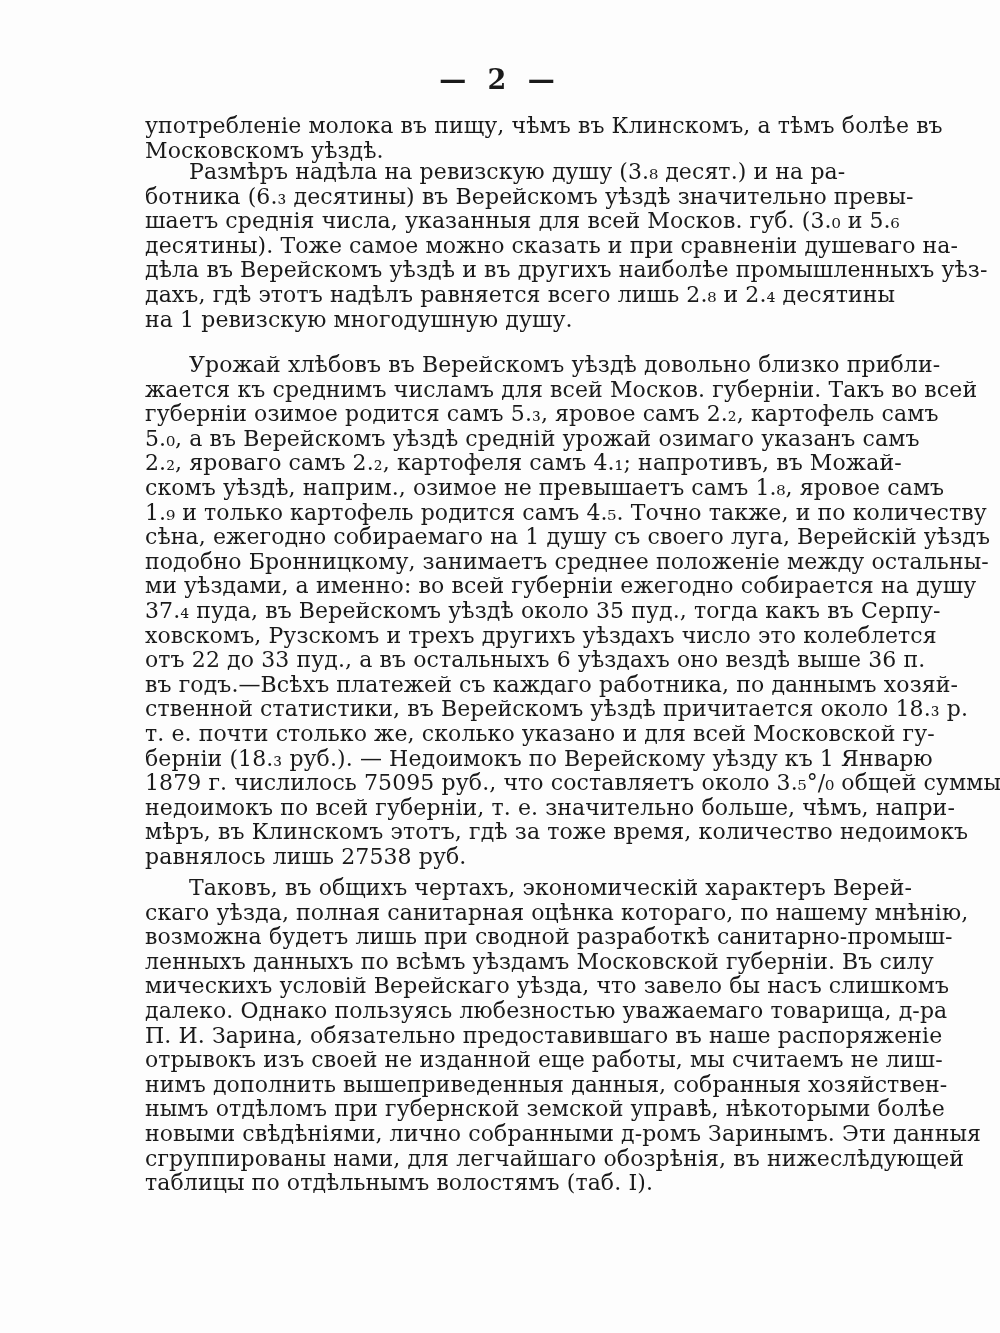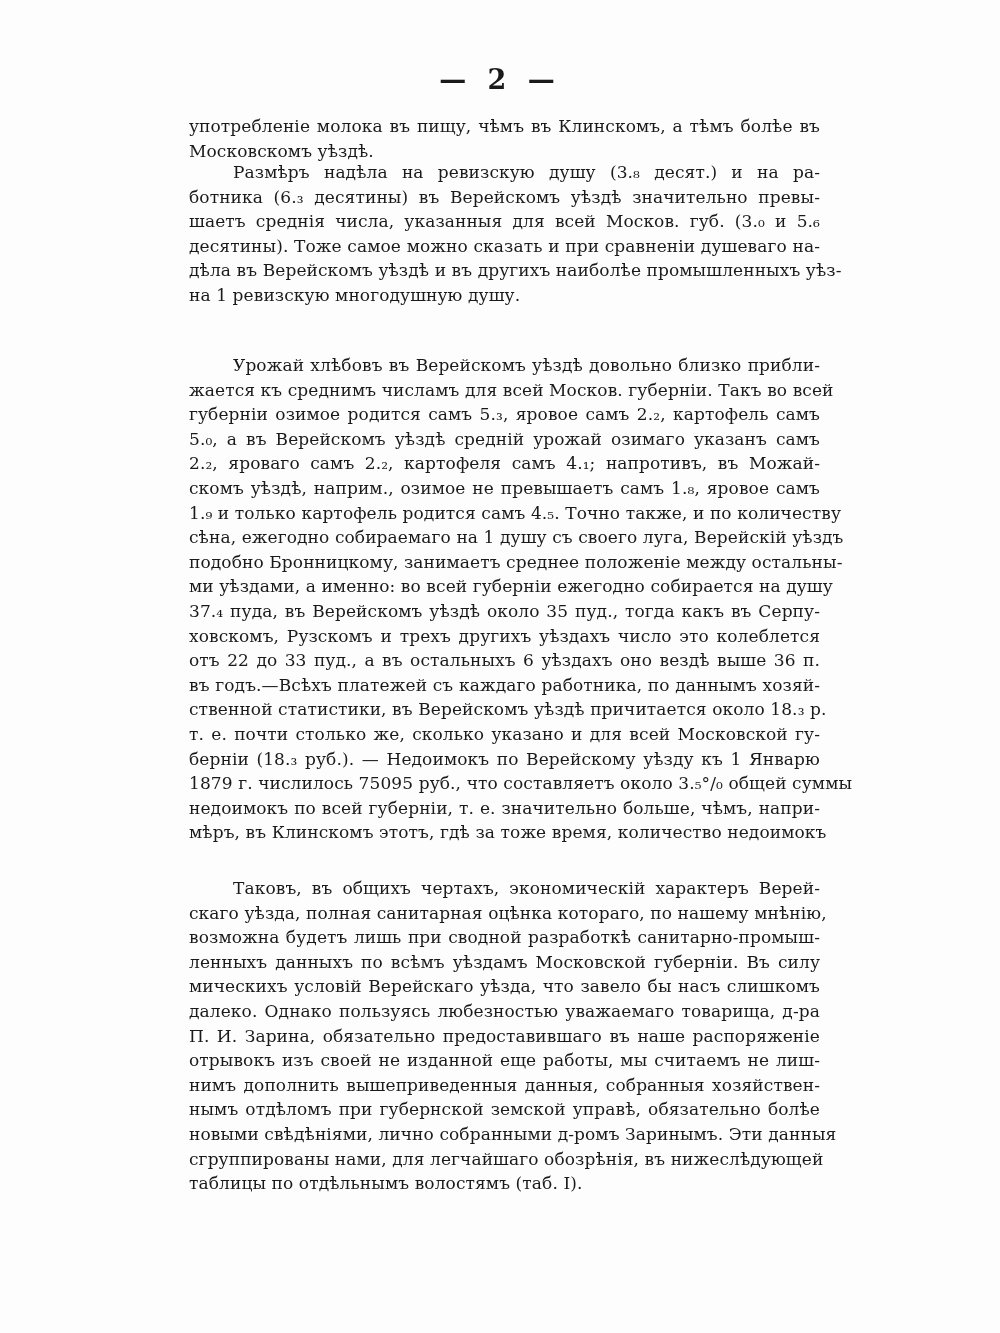--- a/index.html
+++ b/index.html
@@ -11,24 +11,23 @@
     color: #1a1a1a;
   }
   .page-number {
     position: absolute; top: 64px; left: 0; width: 1000px; text-align: center;
     font-size: 27px; font-weight: bold; letter-spacing: 6px;
   }
   .text-block {
     position: absolute; left: 145px; width: 675px;
   }
   .line {
-    height: 24.6px; line-height: 24.6px; font-size: 17px;
+    height: 24.6px; line-height: 24.6px; font-size: 22px;
     white-space: nowrap; text-align: justify; text-align-last: justify;
     letter-spacing: 0.1px;
-    margin-left: 44px;
   }
   .line.last { text-align-last: left; }
   .line.indent { padding-left: 44px; }
 </style>
 </head>
 <body>
 
 <div class="page">
   <div class="page-number">— 2 —</div>
 
@@ -36,20 +35,21 @@
     <div class="line">употребленіе молока въ пищу, чѣмъ въ Клинскомъ, а тѣмъ болѣе въ</div>
     <div class="line last">Московскомъ уѣздѣ.</div>
   </div>
 
   <div class="text-block" style="top:160px;">
     <div class="line indent">Размѣръ надѣла на ревизскую душу (3.₈ десят.) и на ра-</div>
     <div class="line">ботника (6.₃ десятины) въ Верейскомъ уѣздѣ значительно превы-</div>
     <div class="line">шаетъ среднія числа, указанныя для всей Москов. губ. (3.₀ и 5.₆</div>
     <div class="line">десятины). Тоже самое можно сказать и при сравненіи душеваго на-</div>
     <div class="line">дѣла въ Верейскомъ уѣздѣ и въ другихъ наиболѣе промышленныхъ уѣз-</div>
+    <div class="line">дахъ, гдѣ этотъ надѣлъ равняется всего лишь 2.₈ и 2.₄ десятины</div>
     <div class="line last">на 1 ревизскую многодушную душу.</div>
   </div>
 
   <div class="text-block" style="top:353px;">
     <div class="line indent">Урожай хлѣбовъ въ Верейскомъ уѣздѣ довольно близко прибли-</div>
     <div class="line">жается къ среднимъ числамъ для всей Москов. губерніи. Такъ во всей</div>
     <div class="line">губерніи озимое родится самъ 5.₃, яровое самъ 2.₂, картофель самъ</div>
     <div class="line">5.₀, а въ Верейскомъ уѣздѣ средній урожай озимаго указанъ самъ</div>
     <div class="line">2.₂, яроваго самъ 2.₂, картофеля самъ 4.₁; напротивъ, въ Можай-</div>
     <div class="line">скомъ уѣздѣ, наприм., озимое не превышаетъ самъ 1.₈, яровое самъ</div>
@@ -60,30 +60,31 @@
     <div class="line">37.₄ пуда, въ Верейскомъ уѣздѣ около 35 пуд., тогда какъ въ Серпу-</div>
     <div class="line">ховскомъ, Рузскомъ и трехъ другихъ уѣздахъ число это колеблется</div>
     <div class="line">отъ 22 до 33 пуд., а въ остальныхъ 6 уѣздахъ оно вездѣ выше 36 п.</div>
     <div class="line">въ годъ.—Всѣхъ платежей съ каждаго работника, по даннымъ хозяй-</div>
     <div class="line">ственной статистики, въ Верейскомъ уѣздѣ причитается около 18.₃ р.</div>
     <div class="line">т. е. почти столько же, сколько указано и для всей Московской гу-</div>
     <div class="line">берніи (18.₃ руб.). — Недоимокъ по Верейскому уѣзду къ 1 Январю</div>
     <div class="line">1879 г. числилось 75095 руб., что составляетъ около 3.₅°/₀ общей суммы</div>
     <div class="line">недоимокъ по всей губерніи, т. е. значительно больше, чѣмъ, напри-</div>
     <div class="line">мѣръ, въ Клинскомъ этотъ, гдѣ за тоже время, количество недоимокъ</div>
+    <div class="line last">равнялось лишь 27538 руб.</div>
   </div>
 
   <div class="text-block" style="top:876px;">
     <div class="line indent">Таковъ, въ общихъ чертахъ, экономическій характеръ Верей-</div>
     <div class="line">скаго уѣзда, полная санитарная оцѣнка котораго, по нашему мнѣнію,</div>
     <div class="line">возможна будетъ лишь при сводной разработкѣ санитарно-промыш-</div>
     <div class="line">ленныхъ данныхъ по всѣмъ уѣздамъ Московской губерніи. Въ силу</div>
     <div class="line">мическихъ условій Верейскаго уѣзда, что завело бы насъ слишкомъ</div>
     <div class="line">далеко. Однако пользуясь любезностью уважаемаго товарища, д-ра</div>
     <div class="line">П. И. Зарина, обязательно предоставившаго въ наше распоряженіе</div>
     <div class="line">отрывокъ изъ своей не изданной еще работы, мы считаемъ не лиш-</div>
     <div class="line">нимъ дополнить вышеприведенныя данныя, собранныя хозяйствен-</div>
-    <div class="line">нымъ отдѣломъ при губернской земской управѣ, обязательно болѣе</div>
+    <div class="line">нымъ отдѣломъ при губернской земской управѣ, нѣкоторыми болѣе</div>
     <div class="line">новыми свѣдѣніями, лично собранными д-ромъ Заринымъ. Эти данныя</div>
     <div class="line">сгруппированы нами, для легчайшаго обозрѣнія, въ нижеслѣдующей</div>
     <div class="line last">таблицы по отдѣльнымъ волостямъ (таб. I).</div>
   </div>
 </div>
 
 </body></html>

